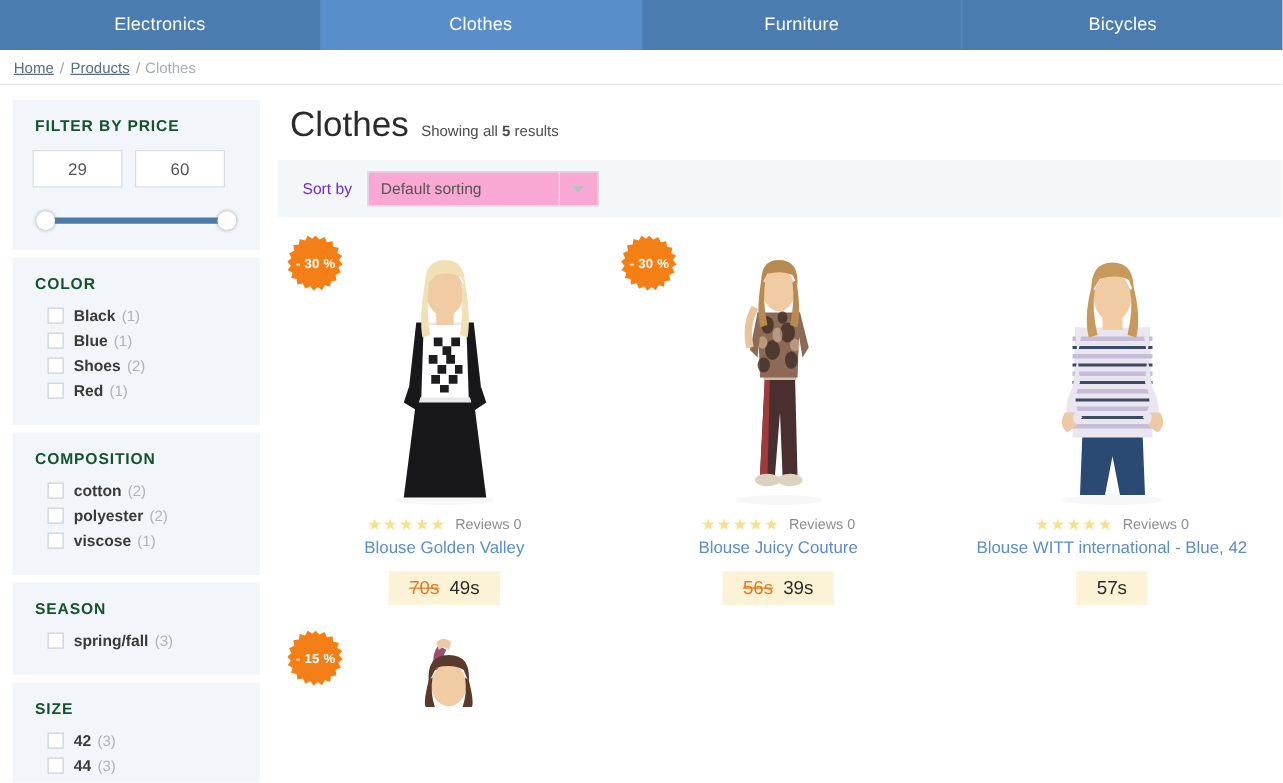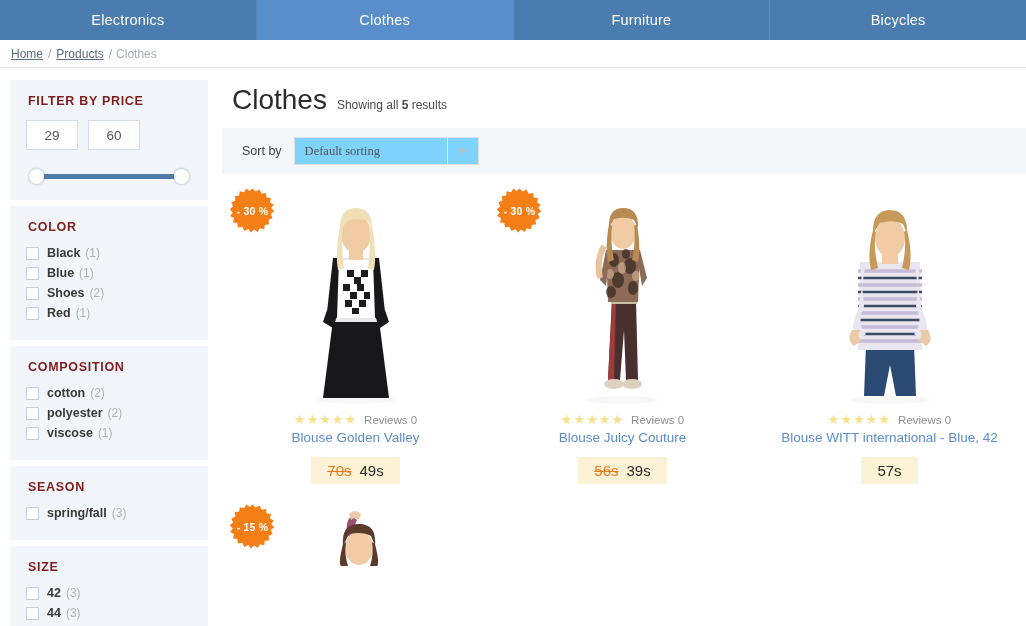--- a/index.html
+++ b/index.html
@@ -68,33 +68,33 @@
     min-width: 198px;
     margin: 12px 0 0 10px;
     background: #fff;
   }
   .filter-block {
     background: #f2f5f9;
     padding: 14px 16px 14px 16px;
     margin-bottom: 6px;
   }
   .filter-title {
-    color: #7f1d1d;
+    color: #14532d;
     font-size: 12.5px;
     font-weight: bold;
     letter-spacing: .7px;
     margin: 0 0 12px 2px;
   }
   .price-inputs {
     display: flex;
     gap: 10px;
     margin-bottom: 18px;
   }
   .price-input {
-    width: 52px;
+    width: 72px;
     height: 30px;
     border: 1px solid #d6dde5;
     background: #fff;
     text-align: center;
     font-size: 13.5px;
     color: #555;
     font-family: "Liberation Sans", sans-serif;
     outline: none;
   }
   .slider-wrap {
@@ -116,23 +116,24 @@
     border-radius: 50%;
     background: #ffffff;
     box-shadow: 0 0 2px 1px rgba(120,130,145,.35);
     cursor: pointer;
   }
   .slider-handle.left  { left: 0; }
   .slider-handle.right { right: 0; }
 
   .check-row {
     display: flex;
-    align-items: flex-end;
+    align-items: flex-start;
     margin-bottom: 6px;
     cursor: pointer;
+    margin-left: 12px;
   }
   .check-box {
     width: 13px; height: 13px;
     border: 1px solid #c7cfd9;
     background: #fff;
     margin-right: 8px;
     flex: 0 0 auto;
   }
   .check-label {
     font-size: 12.5px;
@@ -174,32 +175,31 @@
 
   .sortbar {
     background: #f4f7fa;
     height: 46px;
     display: flex;
     align-items: center;
     padding-left: 20px;
   }
   .sort-label {
     font-size: 12.5px;
-    color: #404040;
+    color: #6d28d9;
     margin-right: 12px;
     text-align: center;
   }
   .sort-select {
     display: flex;
     align-items: stretch;
     height: 28px;
-    background: #7dd3fc;
+    background: #f9a8d4;
     border: 1px solid #dbe0e6;
     cursor: pointer;
-    font-family: Liberation Serif, serif;
   }
   .sort-value {
     display: flex;
     align-items: center;
     width: 152px;
     padding: 0 10px;
     font-size: 12.5px;
     color: #555;
   }
   .sort-arrow {

